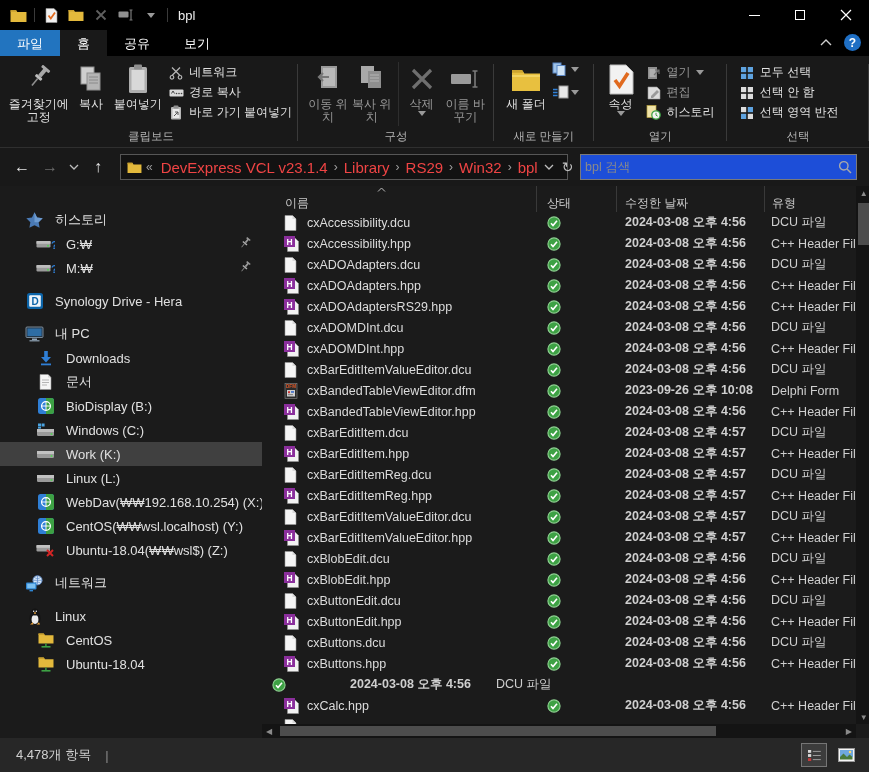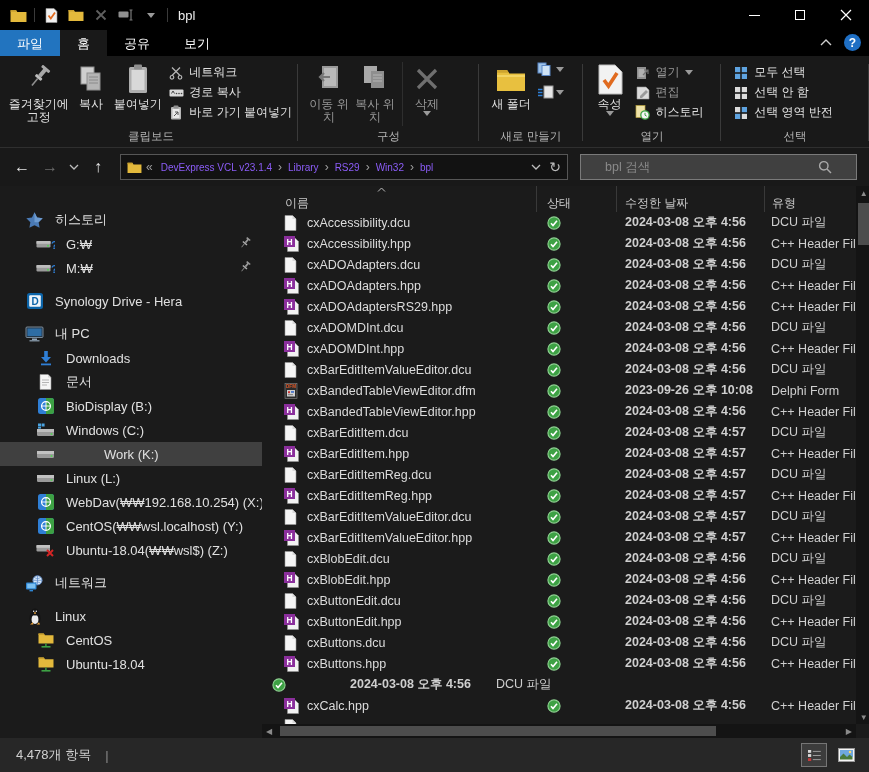--- a/index.html
+++ b/index.html
@@ -40,36 +40,36 @@
   .caret { color: #9a9a9a; }
   .dimtxt { color: #9a9a9a; }
   .iconbtn-sm { display: flex; align-items: center; gap: 2px; }
 
   
   .addressrow { height: 38px; flex: 0 0 38px; background: #191919; display: flex; align-items: center; padding: 0 12px 0 10px; gap: 4px; }
   .navbtn { width: 24px; height: 24px; display: flex; align-items: center; justify-content: center; font-size: 16px; color: #e6e6e6; }
   .navbtn.dim { color: #6d6d6d; }
   .navbtn.small { width: 16px; }
   .addressbox { width: 448px; height: 26px; margin-left: 6px; border: 1px solid #565656; background: #121212; display: flex; align-items: center; padding: 0 6px; gap: 2px; }
-  .crumb-seg { color: #8b5cf6; padding: 0 4px; font-size: 10px; white-space: nowrap; }
+  .crumb-seg { color: #ef4444; padding: 0 4px; font-size: 15px; white-space: nowrap; }
   .crumb-sep { color: #9f9f9f; font-size: 12px; padding: 0 2px; }
   .addr-right { margin-left: auto; display: flex; align-items: center; gap: 8px; color: #bdbdbd; }
-  .searchbox { flex: 1; height: 26px; margin-left: 8px; border: 1px solid #7a7a7a; background: #404040; display: flex; align-items: center; padding: 0 24px; }
+  .searchbox { flex: 1; height: 26px; margin-left: 8px; border: 1px solid #7a7a7a; background: #1d4ed8; display: flex; align-items: center; padding: 0 4px; }
   .searchbox input { flex: 1; background: transparent; border: none; outline: none; color: #d8d8d8; font-family: "Liberation Sans", sans-serif; font-size: 12.5px; }
   .searchbox input::placeholder { color: #8a8a8a; }
 
   
   .main { flex: 1; display: flex; overflow: hidden; background: #1b1b1b; }
   .sidebar { width: 262px; flex: 0 0 262px; padding-top: 22px; overflow: hidden; }
   .side-item { height: 24px; display: flex; align-items: center; font-size: 13px; color: #e0e0e0; position: relative; white-space: nowrap; }
   .side-item .s-ico { width: 19px; height: 17px; display: flex; align-items: center; justify-content: center; margin-right: 11px; flex: 0 0 19px; }
   .side-item.lvl0 { padding-left: 25px; }
   .side-item.lvl1 { padding-left: 36px; }
   .side-item.gap { margin-top: 9px; }
-  .side-item.selected { background: #404040; gap: 38px; }
+  .side-item.selected { background: #404040; }
   .side-pin { position: absolute; right: 10px; top: 5px; }
 
   .filepane { flex: 1; position: relative; display: flex; flex-direction: column; background: #1b1b1b; }
   .fl-header { height: 26px; flex: 0 0 26px; display: flex; color: #c9c9c9; font-size: 12px; padding-right: 16px; }
   .fl-col { position: relative; border-right: 1px solid #393939; display: flex; align-items: flex-end; }
   .fl-col.c-name { width: 275px; padding-left: 23px; }
   .fl-col.c-status { width: 80px; padding-left: 10px; }
   .fl-col.c-date { width: 148px; padding-left: 8px; }
   .fl-col.c-type { flex: 1; padding-left: 7px; border-right: none; }
   .sort-caret { position: absolute; top: 1px; left: 115px; color: #bdbdbd; }
@@ -294,20 +294,29 @@
               <svg width="26" height="26" viewBox="0 0 26 26">
                 <path d="M4 4l18 18M22 4L4 22" stroke="#6f6f6f" stroke-width="3.2"></path>
               </svg>
             </span>
           <span class="dimtxt">삭제</span>
           <span class="caret">
               <svg width="8" height="5" viewBox="0 0 8 5">
                 <path d="M0 0h8L4 5z" fill="#9a9a9a"></path>
               </svg>
             </span>
+        </div>
+        <div class="bigbtn" style="width:52px">
+          <span class="bicon">
+              <svg width="30" height="22" viewBox="0 0 30 22">
+                <rect x="1" y="6" width="20" height="10" rx="1" fill="#9a9a9a"></rect>
+                <path d="M25 3v16M22.5 3h5M22.5 19h5" stroke="#7a7a7a" stroke-width="1.6"></path>
+              </svg>
+            </span>
+          <span class="dimtxt">이름 바꾸기</span>
         </div>
       </div>
       <div class="rg-label">구성</div>
     </div>
 
     <div class="rgroup" style="width:112px">
       <div class="rg-body" style="padding-left:10px">
         <div class="bigbtn" style="width:44px">
           <span class="bicon">
               <svg width="30" height="26" viewBox="0 0 30 26">

